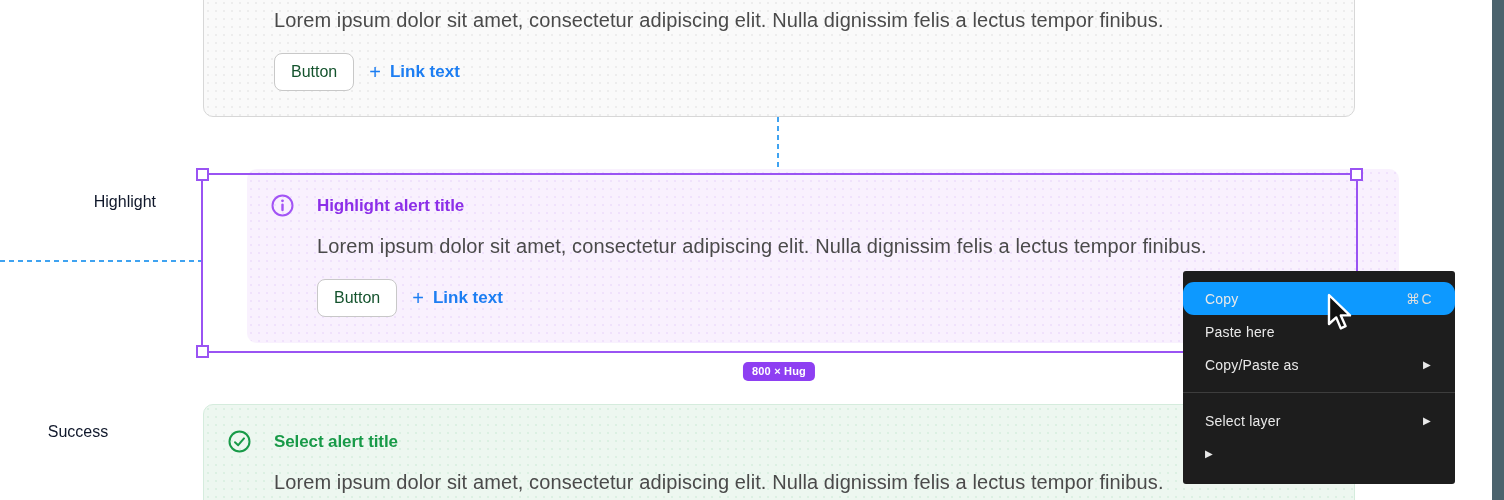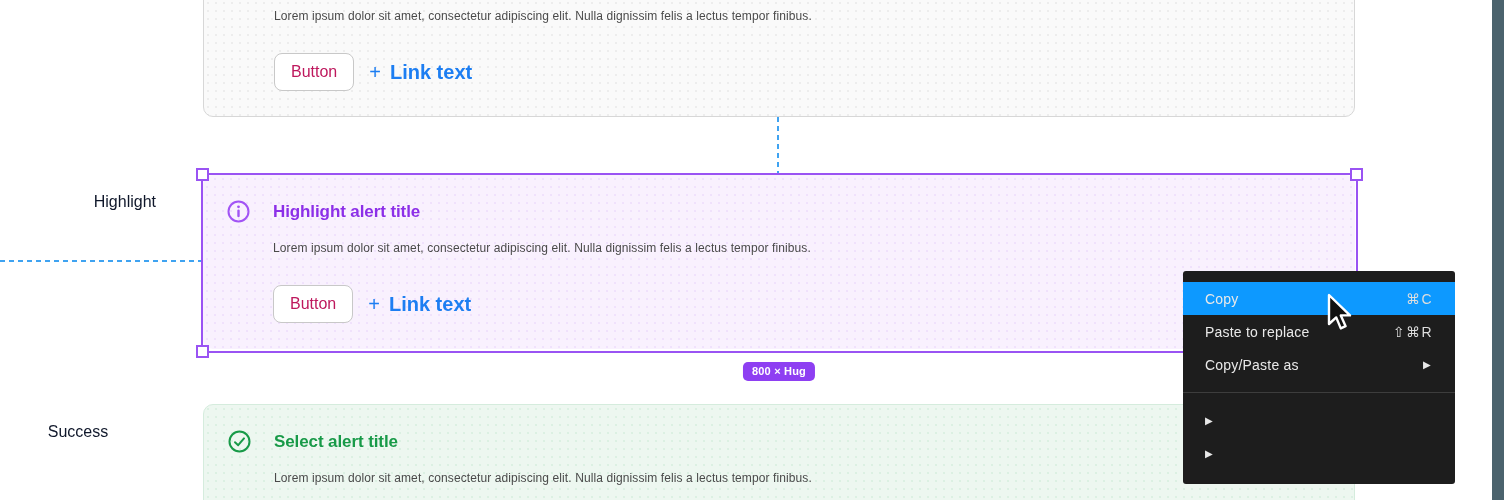--- a/index.html
+++ b/index.html
@@ -27,50 +27,51 @@
   .alert-card{
     position:absolute;left:203px;width:1152px;height:174px;
     border-radius:10px;box-sizing:border-box;
   }
   .card-default{
     top:-58px;height:175px;background:#fafafa;border:1px solid #d7d7d7;
     background-image:radial-gradient(rgba(0,0,0,0.05) 1px,transparent 1.3px);
     background-size:8px 8px;
   }
   .card-highlight{
-    top:175px;background:#f9f1fe;
+    top:169px;background:#f9f1fe;
     background-image:radial-gradient(rgba(140,47,232,0.08) 1px,transparent 1.3px);
     background-size:8px 8px;
+    margin-left:44px;
   }
   .card-success{
     top:404px;height:175px;background:#edf7f0;border:1px solid #d5ecdd;
     background-image:radial-gradient(rgba(24,154,72,0.08) 1px,transparent 1.3px);
     background-size:8px 8px;
   }
   .card-icon{position:absolute;left:24px;top:25px;width:23px;height:23px;}
   .card-title{
     position:absolute;left:70px;top:27px;font-size:17px;font-weight:700;
     white-space:nowrap;letter-spacing:-0.1px;
   }
   .title-purple{color:#8c2fe8;}
   .title-green{color:#189a48;}
   .card-body{
-    position:absolute;left:70px;top:66px;font-size:12px;color:#4a4a4a;
+    position:absolute;left:70px;top:66px;font-size:20px;color:#4a4a4a;
     white-space:nowrap;letter-spacing:0.1px;
   }
   .card-actions{
     position:absolute;left:70px;top:110px;display:flex;align-items:center;gap:15px;
   }
   .btn{
     background:#ffffff;border:1px solid #c8c8c8;border-radius:8px;
-    padding:8px 16px;font-size:16px;color:#be185d;line-height:20px;
+    padding:8px 16px;font-size:16px;color:#14532d;line-height:20px;
   }
   .link{display:flex;align-items:center;gap:9px;color:#1d7ef2;}
   .link .plus{font-size:20px;font-weight:400;line-height:18px;}
-  .link .link-label{font-size:20px;font-weight:700;}
+  .link .link-label{font-size:17px;font-weight:700;}
   
   .selection-outline{
     position:absolute;left:201px;top:173px;width:1153px;height:176px;
     border:2px solid #9a53f3;pointer-events:none;
   }
   .handle{
     position:absolute;width:9px;height:9px;background:#ffffff;
     border:2px solid #9a53f3;
   }
   .h-tl{left:-7px;top:-7px;} .h-tr{right:-7px;top:-7px;}
@@ -86,21 +87,21 @@
     background:#1d1d1d;border-radius:3px;padding:11px 0 14px;
     box-sizing:border-box;z-index:20;
   }
   .menu-item{
     height:33px;display:flex;align-items:center;
     padding:0 22px;font-size:14px;color:#e9e9e9;letter-spacing:0.2px;
   }
   .menu-item .mi-label{flex:1;}
   .menu-item .mi-shortcut{color:#dedede;letter-spacing:1.5px;}
   .menu-item .mi-arrow{font-size:10px;color:#e9e9e9;margin-right:2px;}
-  .menu-item.highlighted{background:#0d99ff;}
+  .menu-item.highlighted{background:#0d99ff;border-radius:11px;}
   .menu-sep{height:1px;background:#3d3d3d;margin:11px 0;}
   
   .cursor{position:absolute;left:1326px;top:293px;z-index:30;}
   .side-strip{
     position:absolute;right:0;top:0;width:12px;height:500px;background:#4b636d;z-index:40;
   }
 </style>
 </head>
 <body>
 
@@ -159,29 +160,30 @@
 </div>
 
 <div class="dim-badge">800 × Hug</div>
 
 <div class="context-menu">
   <div class="menu-item highlighted">
     <span class="mi-label">Copy</span>
     <span class="mi-shortcut">⌘C</span>
   </div>
   <div class="menu-item">
-    <span class="mi-label">Paste to replace</span>
-    <span class="mi-shortcut">⇧⌘R</span>
+    <span class="mi-label">Paste here</span>
+    <span class="mi-shortcut"></span>
   </div>
   <div class="menu-item">
     <span class="mi-label">Copy/Paste as</span>
     <span class="mi-arrow">▶</span>
   </div>
   <div class="menu-sep"></div>
   <div class="menu-item">
+    <span class="mi-label">Select layer</span>
     <span class="mi-arrow">▶</span>
   </div>
   <div class="menu-item">
     <span class="mi-arrow">▶</span>
   </div>
 </div>
 
 <div class="cursor">
   <svg width="26" height="40" viewBox="0 0 26 40">
     <polygon points="3,2 3,31 10.2,24.4 14.8,35.4 19.6,33.2 14.8,22.4 24,22.4" fill="#111111" stroke="#ffffff" stroke-width="2.4" stroke-linejoin="round"></polygon>

